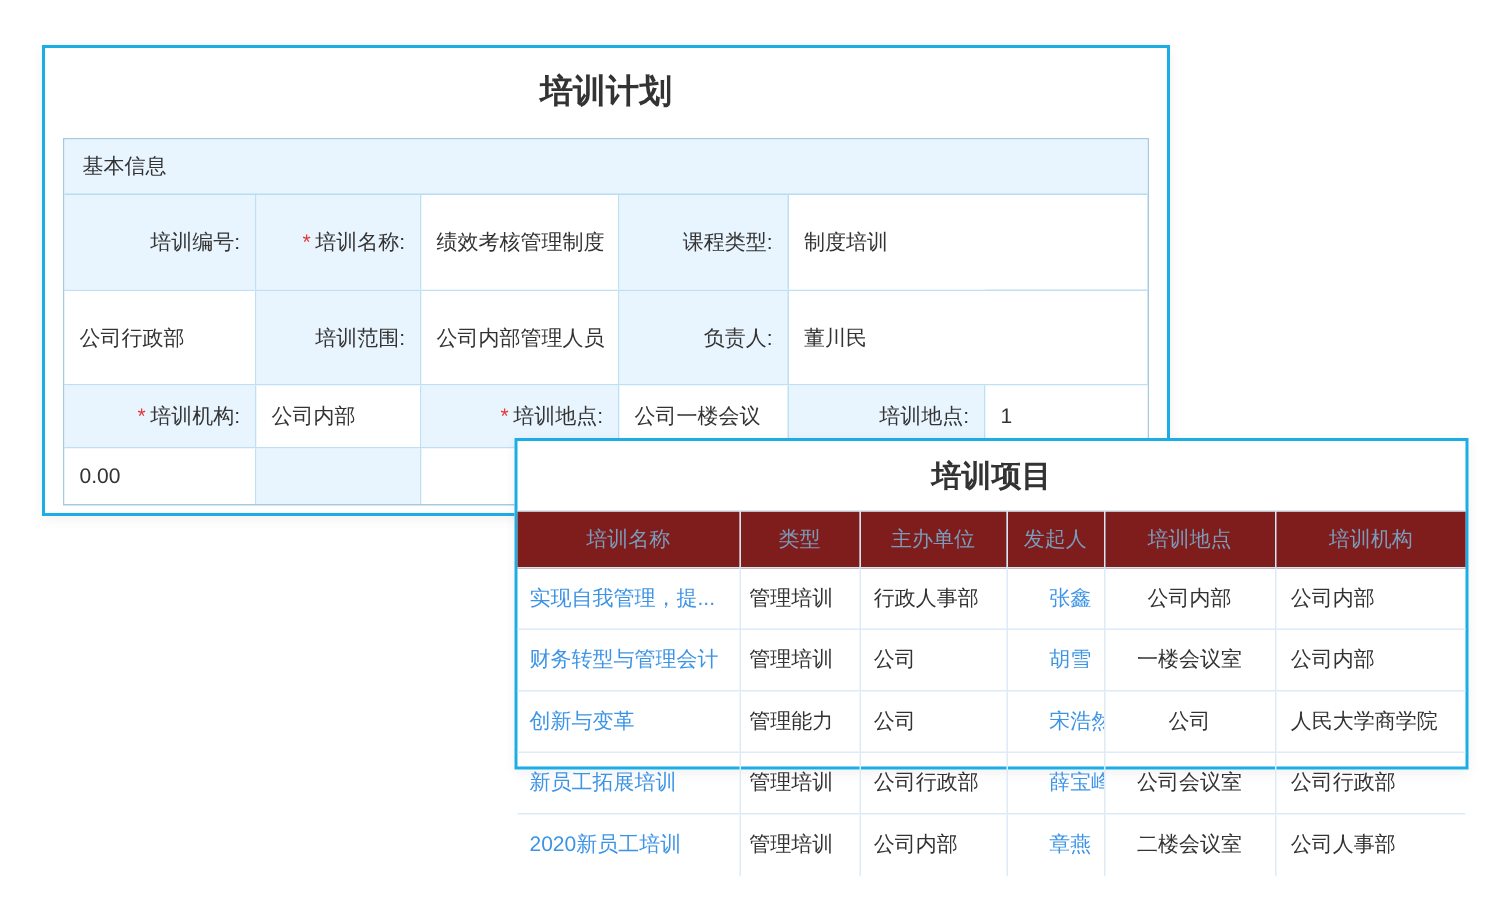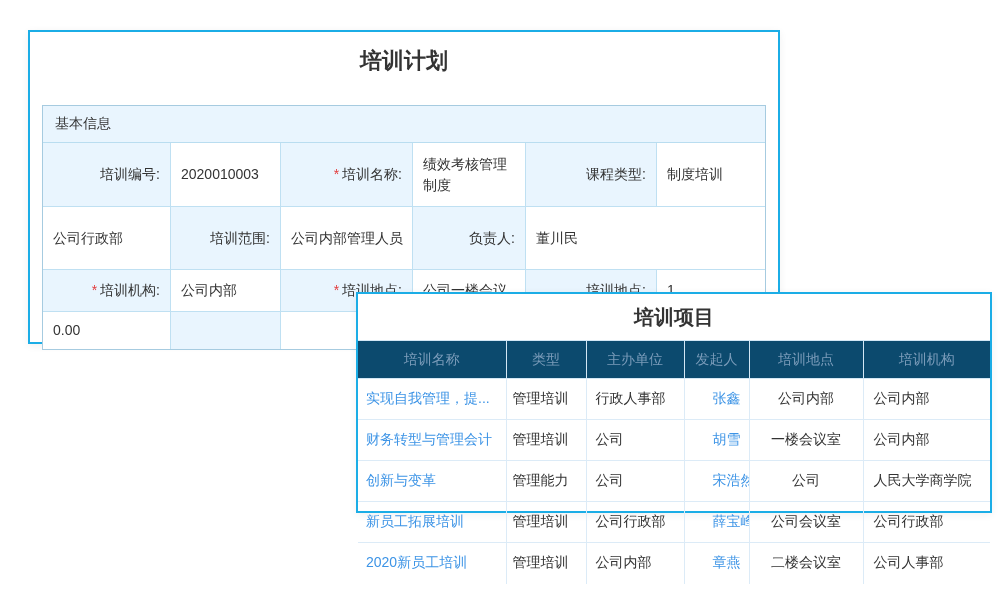--- a/index.html
+++ b/index.html
@@ -5,43 +5,43 @@
   * { margin:0; padding:0; box-sizing:border-box; }
   html,body { width:1000px; height:600px; background:#ffffff; overflow:hidden;
               font-family:"Liberation Sans","DejaVu Sans",sans-serif; color:#333; }
 
   .panel { position:absolute; background:#fff; border:2px solid #1badе6;
            border:2px solid #1bade6; box-shadow:0 2px 8px rgba(0,0,0,0.06); }
 
   
   .panel-plan { left:28px; top:30px; width:752px; height:314px; }
   .plan-title { text-align:center; font-size:22px; font-weight:bold; color:#333;
-                padding-top:14px; height:73px; }
+                padding-top:14px; height:60px; }
   .info-table { margin:0 12px; border:1px solid #a6cbe0; }
   .section-header { background:#e9f5fe; border-bottom:1px solid #b9ddf0;
                     height:37px; display:flex; align-items:center;
                     padding-left:12px; font-size:14px; color:#333; }
   .form-row { display:grid; grid-template-columns:128px 110px 132px 113px 131px 1fr;
               border-bottom:1px solid #bfe0f2; }
   .form-row:last-child { border-bottom:none; }
   .fr1 { height:64px; } .fr2 { height:63px; } .fr3 { height:42px; } .fr4 { height:37px; }
   .fcell { display:flex; align-items:center; font-size:14px; line-height:1.45;
            border-right:1px solid #bfe0f2; overflow:hidden; }
   .fcell:last-child { border-right:none; }
   .fcell.lab { background:#e9f5fe; justify-content:flex-end; padding:2px 10px 2px 4px;
                text-align:right; }
   .fcell.val { background:#fff; padding:2px 6px 2px 10px; }
   .req { color:#e23b3b; margin-right:3px; }
 
   
-  .panel-projects { left:343px; top:292px; width:636px; height:221px;margin-left:13px; }
+  .panel-projects { left:343px; top:292px; width:636px; height:221px; }
   .proj-title { text-align:center; font-size:20px; font-weight:bold; color:#333;
                 height:46px; display:flex; align-items:center; justify-content:center; }
   .proj-table { width:100%; border-collapse:collapse; table-layout:fixed; font-size:14px; }
-  .proj-table th { background:#0c4a6e; color:#7b9cba; font-weight:normal;
+  .proj-table th { background:#7f1d1d; color:#7b9cba; font-weight:normal;
                    height:38px; text-align:center;
                    border-bottom:1px solid #d3e7f5; border-right:1px solid #d3e7f5;
                    border-top:1px solid #d3e7f5; }
   .proj-table th:last-child { border-right:none; }
   .proj-table td { height:41px; color:#333;
                    border-bottom:1px solid #dcebf7; border-right:1px solid #dcebf7;
                    white-space:nowrap; overflow:hidden; }
   .proj-table td:last-child { border-right:none; }
   .proj-table tr:last-child td { border-bottom:none; }
   td.c0 { padding-left:8px; }
@@ -58,23 +58,20 @@
 <div class="panel panel-plan">
   <div class="plan-title">培训计划</div>
   <div class="info-table">
     <div class="section-header">基本信息</div>
 
     <div class="form-row fr1">
       <div class="fcell lab">
           <span class="req"></span>
           <span>培训编号:</span>
         </div>
-      <div class="fcell val">
-          <span>2020010003</span>
-        </div>
       <div class="fcell lab">
           <span class="req">*</span>
           <span>培训名称:</span>
         </div>
       <div class="fcell val">
           <span>绩效考核管理制度</span>
         </div>
       <div class="fcell lab">
           <span class="req"></span>
           <span>课程类型:</span>

